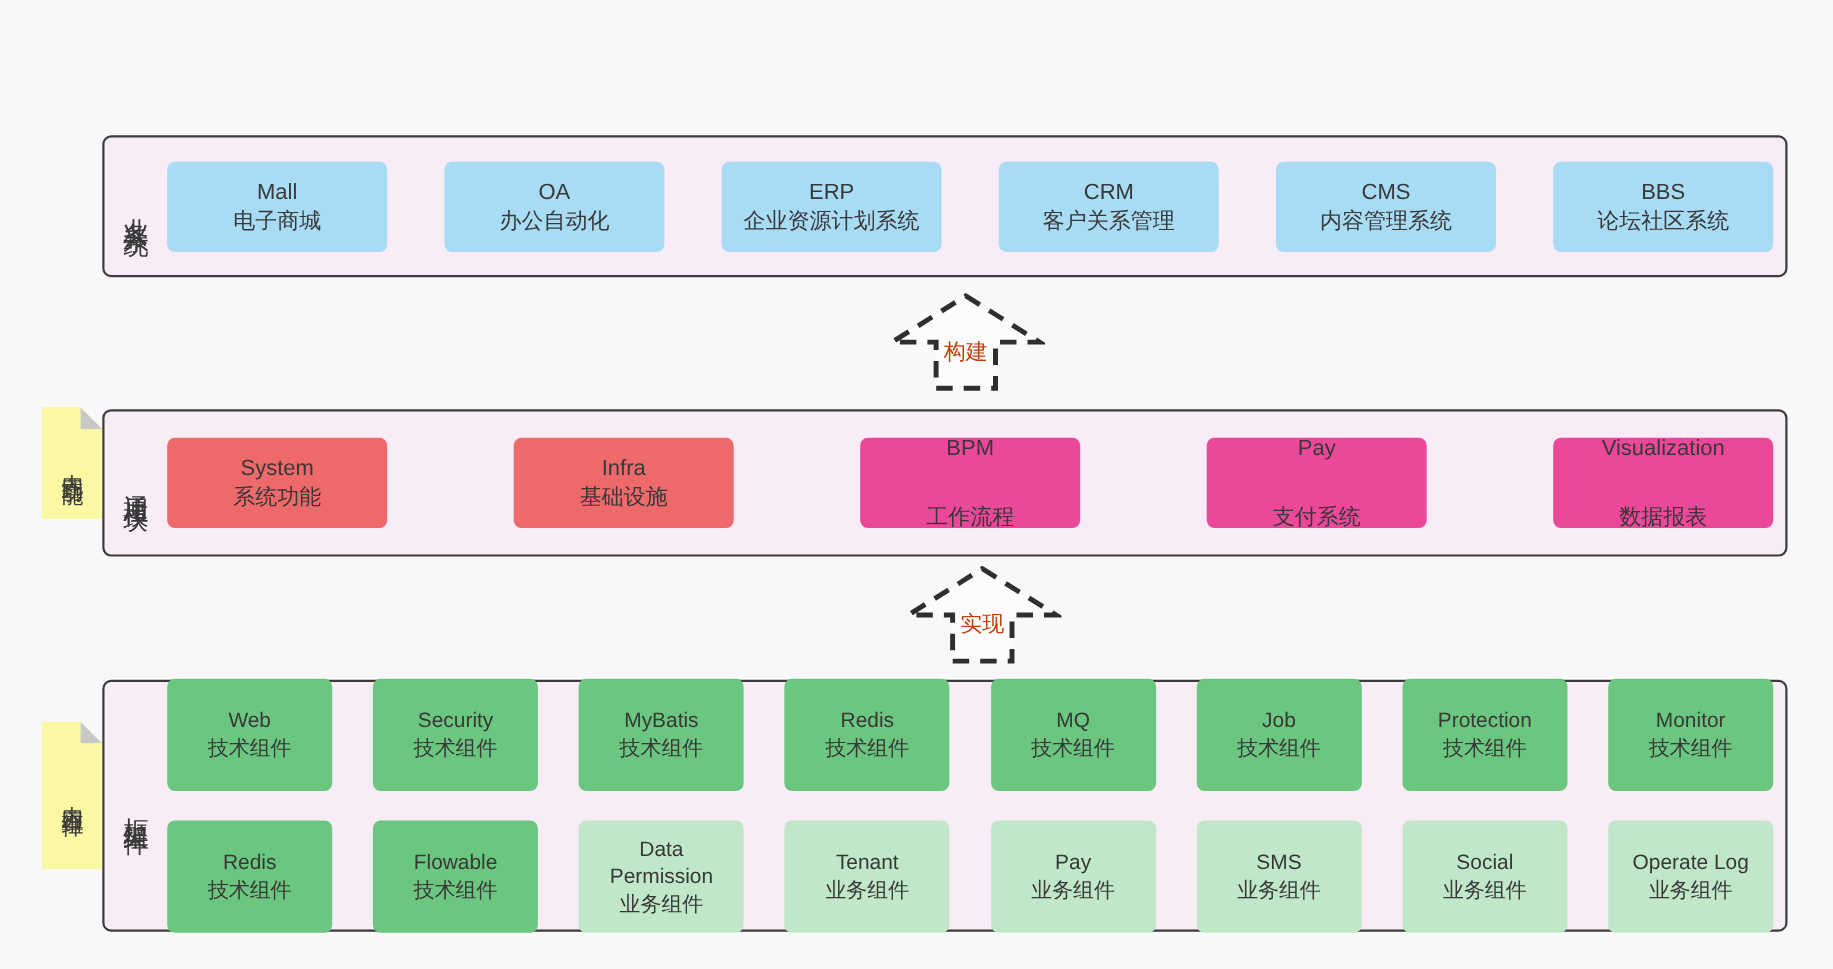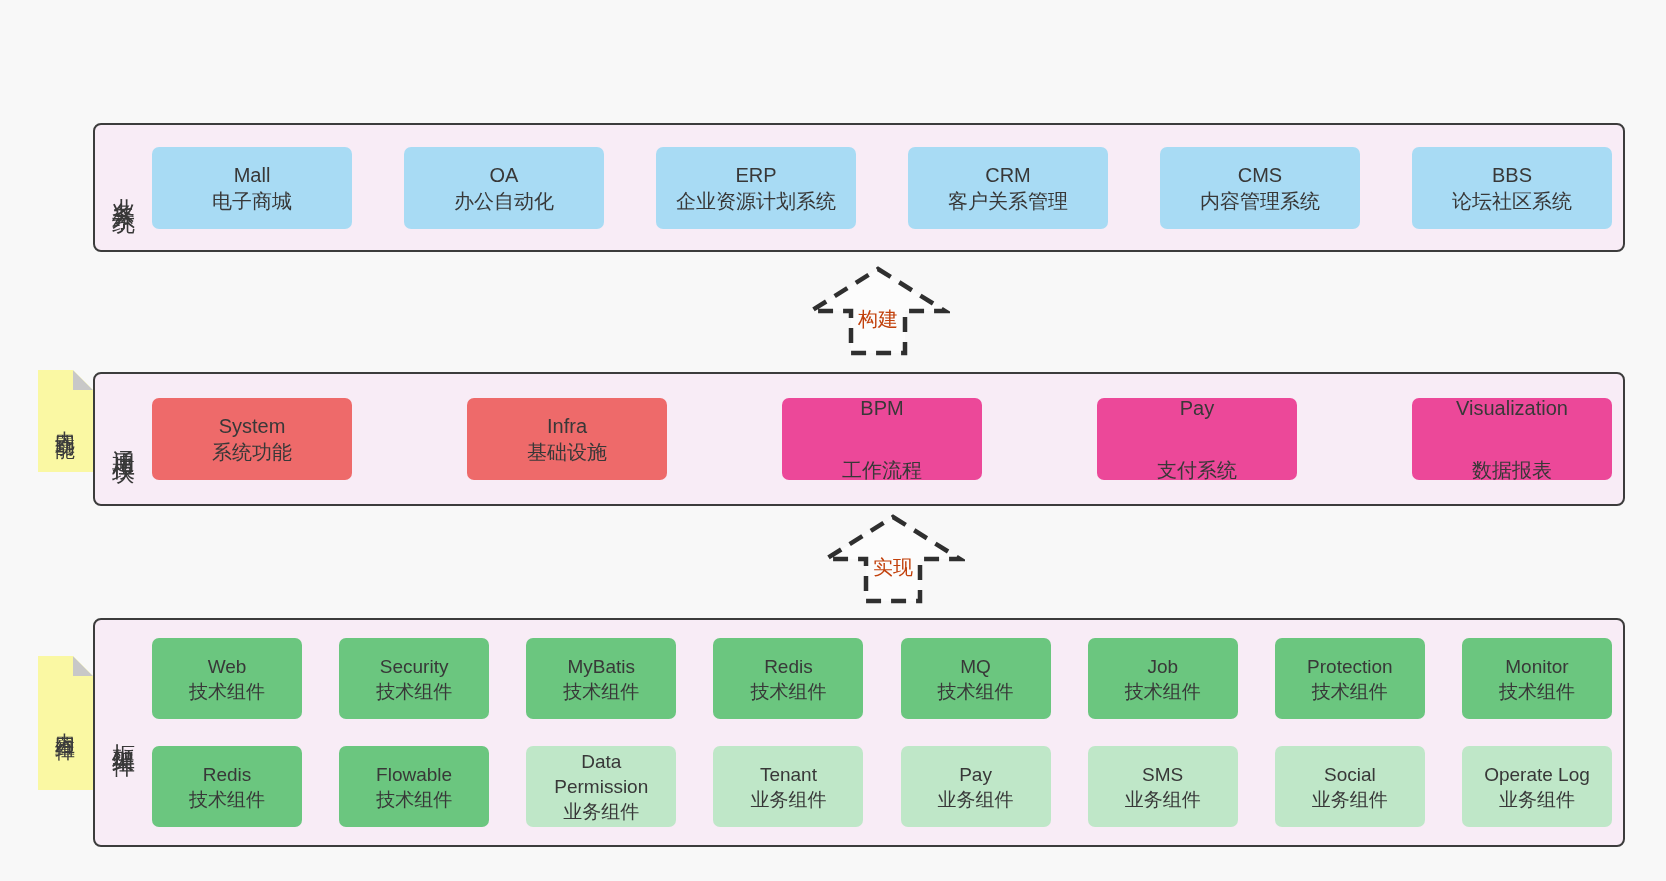--- a/index.html
+++ b/index.html
@@ -70,21 +70,21 @@
     border-radius: 7px;
     display: flex;
     flex-direction: column;
     justify-content: center;
     align-items: center;
     text-align: center;
     line-height: 26px;
     font-size: 20px;
   }
   .box-lg { width: 200px; height: 82px; }
-  .box-sm { width: 150px; height: 81px; line-height: 25px; font-size: 19px; padding: 0 0; box-sizing: border-box; }
+  .box-sm { width: 150px; height: 102px; line-height: 25px; font-size: 19px; padding: 0 0; box-sizing: border-box; }
   .box-sm .box-title { max-width: 126px; }
 
   .blue        { background: #a8dbf4; }
   .red         { background: #ee6a6a; }
   .pink        { background: #ec4899; gap: 36px; }
   .green-dark  { background: #6bc67f; }
   .green-light { background: #bfe7c8; }
 
   .box-title, .box-subtitle { color: #383838; }
 

